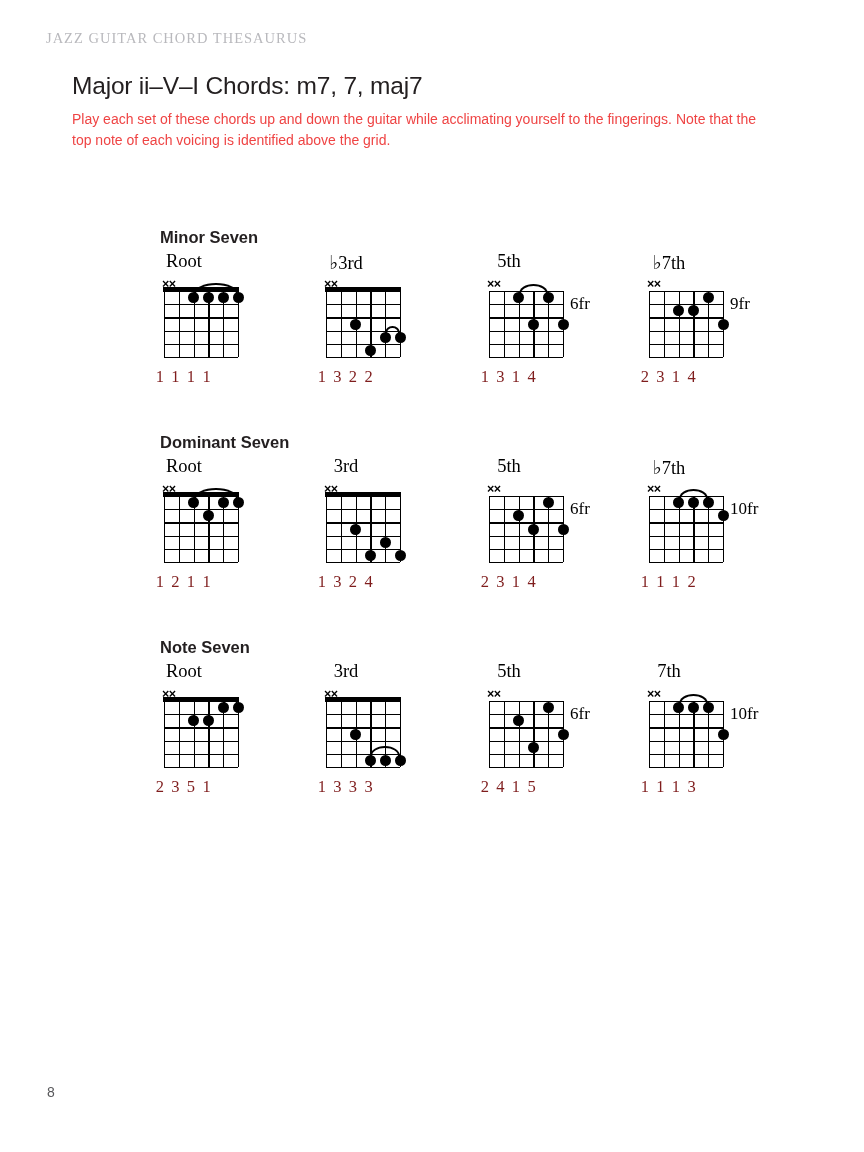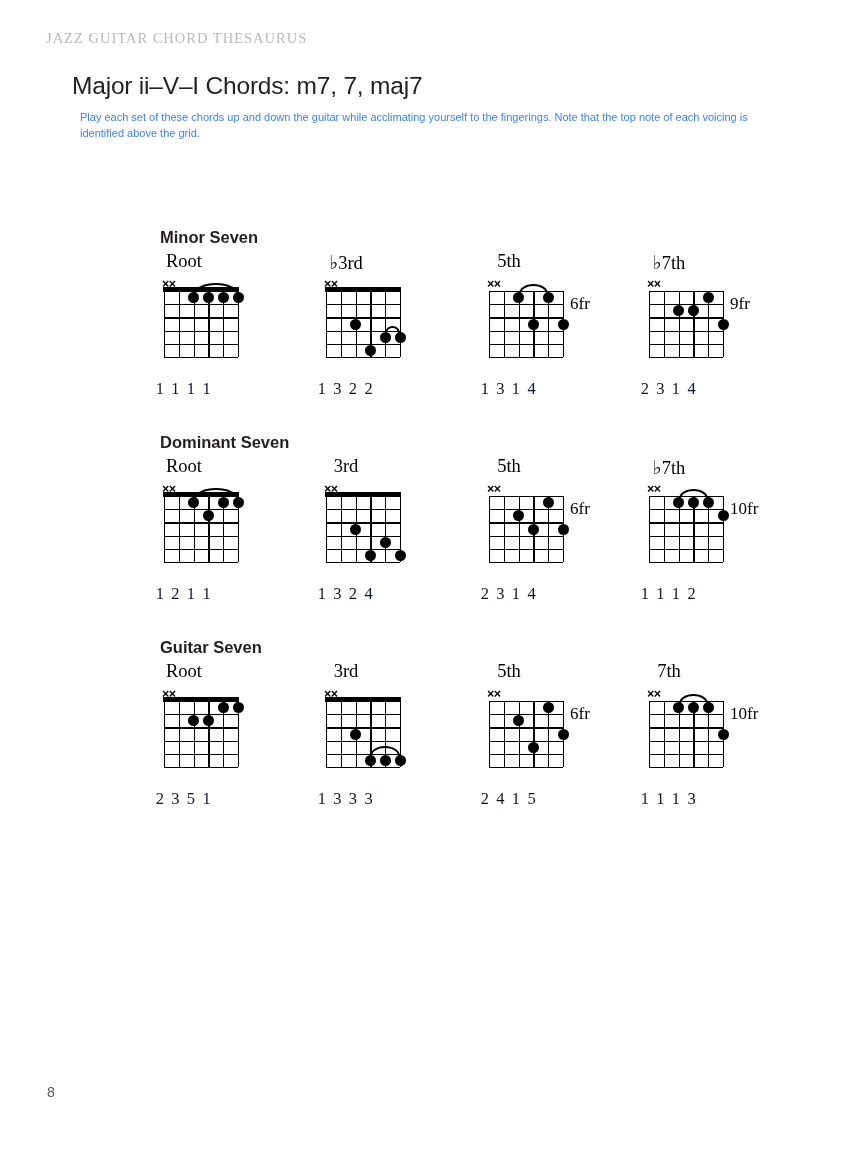--- a/index.html
+++ b/index.html
@@ -37,24 +37,24 @@
   .title-block { position: absolute; left: 72px; top: 72px; width: 700px; }
   .page-title {
     font-size: 24.5px;
     font-weight: 400;
     color: #231f20;
     margin: 0 0 9px 0;
     letter-spacing: -0.2px;
     white-space: nowrap;
   }
   .page-intro {
-    font-size: 11px;
+    font-size: 14px;
     line-height: 1.48;
-    color: #3b82f6;
-    margin: 8px;
+    color: #ef4444;
+    margin: 0;
     width: 700px;
   }
 
   
   .sections { position: absolute; left: 0; top: 0; width: 864px; }
   .section { position: absolute; left: 0; width: 864px; }
   .section-title {
     position: absolute;
     left: 116px;
     top: 0;
@@ -143,27 +143,27 @@
     font-family: "Liberation Serif", serif;
     font-size: 17px;
     color: #000;
     white-space: nowrap;
     line-height: 1;
   }
 
   .fingering {
     position: absolute;
     left: 0;
-    top: 128px;
+    top: 116px;
     width: 108px;
     text-align: center;
     font-family: "Liberation Serif", serif;
     font-size: 16.5px;
     letter-spacing: 1.6px;
-    color: #0f172a;
+    color: #7f1d1d;
     white-space: nowrap;
   }
 
   
   .folio {
     position: absolute;
     left: 47px;
     top: 1084px;
     font-size: 14px;
     color: #58585b;
@@ -395,21 +395,21 @@
                 <div class="dot" style="left: 59.2px; top: 6.6px;"></div>
                 <div class="dot" style="left: 74px; top: 19.8px;"></div>
               </div>
             </div>
             <div class="fret-label" style="left: 115px; top: 44px;">10fr</div>
             <div class="fingering">1 1 1 2</div>
           </div>
         </div>
       </div>
       <div class="section" style="top: 638px;">
-        <div class="section-title">Guitar Seven</div>
+        <div class="section-title">Note Seven</div>
         <div class="chord-row">
           <div class="chord" style="left: 130px;">
             <div class="chord-name"><span>Root</span></div>
             <div class="muted" style="left: 32px;">××</div>
             <div class="grid-wrap">
               <div class="grid">
                 <div class="nut"></div>
                 <div class="vline" style="left: 0px;"></div>
                 <div class="vline" style="left: 14.8px;"></div>
                 <div class="vline" style="left: 29.6px;"></div>

